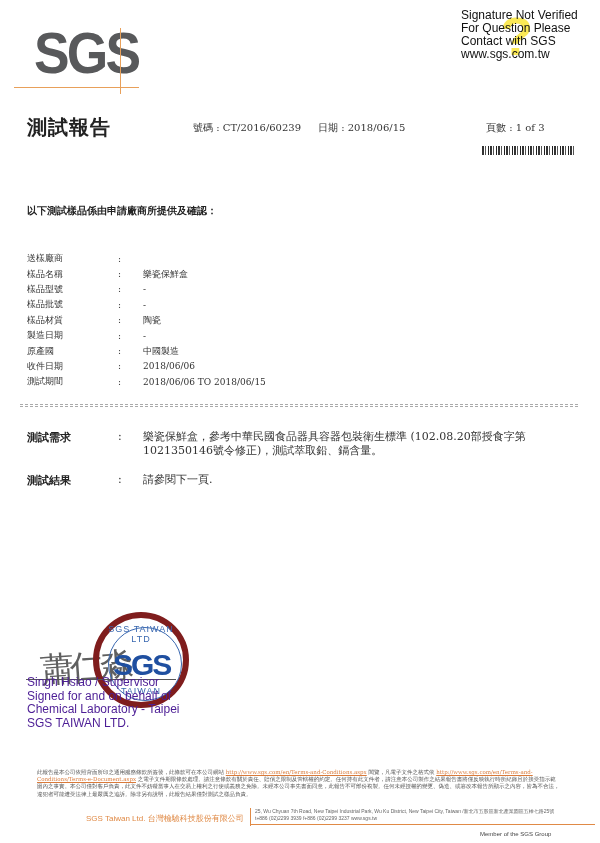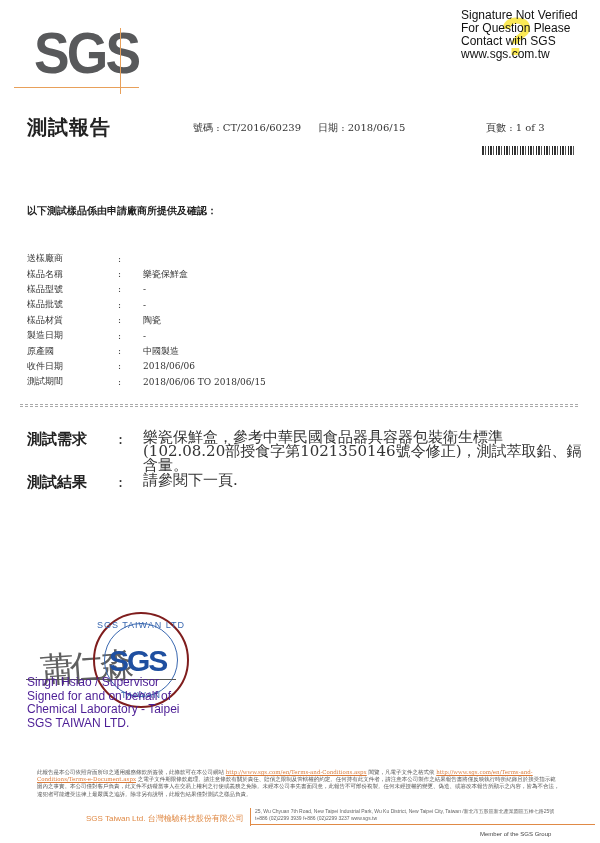--- a/index.html
+++ b/index.html
@@ -37,30 +37,30 @@
     .info-row { display: flex; height: 15.4px; font-size: 9px; color: #333; align-items: center; }
     .info-label { width: 91px; }
     .info-colon { width: 25px; }
     .info-value { flex: 1; white-space: nowrap; }
 
     
     .sep { left: 20px; top: 404px; width: 558px; height: 3px;
       border-top: 1px dashed #aaa; border-bottom: 1px dashed #aaa; }
 
     
-    .sect { left: 27px; width: 555px; font-size: 15px; color: #333; display: flex; }
+    .sect { left: 27px; width: 555px; font-size: 11px; color: #333; display: flex; }
     .sect-label { width: 91px; font-weight: bold; color: #222; }
     .sect-colon { width: 25px; }
     .sect-value { flex: 1; line-height: 14px; }
     .req { top: 430px; }
     .res { top: 473px; }
 
     
     .handsig { left: 40px; top: 645px; font-family: "DejaVu Serif", serif; font-size: 34px; color: #444; letter-spacing: -4px; transform: rotate(-4deg); opacity: 0.85; }
-    .stamp { left: 93px; top: 612px; width: 96px; height: 96px; border: 2px solid #7f1d1d; border-radius: 50%; }
+    .stamp { left: 93px; top: 612px; width: 96px; height: 96px; border: 6px solid #7f1d1d; border-radius: 50%; }
     .stamp-inner { position: absolute; left: 9px; top: 9px; width: 74px; height: 74px; border: 1px solid #3a68b0; border-radius: 50%; }
     .stamp-text-top { position: absolute; left: 0; top: 6px; width: 100%; text-align: center; font-family: "Liberation Sans", sans-serif; font-size: 9px; color: #3a68b0; letter-spacing: 1px; }
     .stamp-logo { position: absolute; left: 14px; top: 30px; font-family: "Liberation Sans", sans-serif; font-weight: bold; font-size: 30px; color: #1f4fa0; letter-spacing: -2px; }
     .stamp-text-bot { position: absolute; left: 0; bottom: 6px; width: 100%; text-align: center; font-family: "Liberation Sans", sans-serif; font-size: 9px; color: #3a68b0; letter-spacing: 1px; }
     .sigline { left: 26px; top: 679px; width: 150px; height: 1px; background: #555; }
 
     .signer { left: 27px; top: 676px; font-family: "Liberation Sans", sans-serif; font-size: 12px; line-height: 13.5px; color: #4c1d95; }
     .signer div { white-space: nowrap; }
 
     

